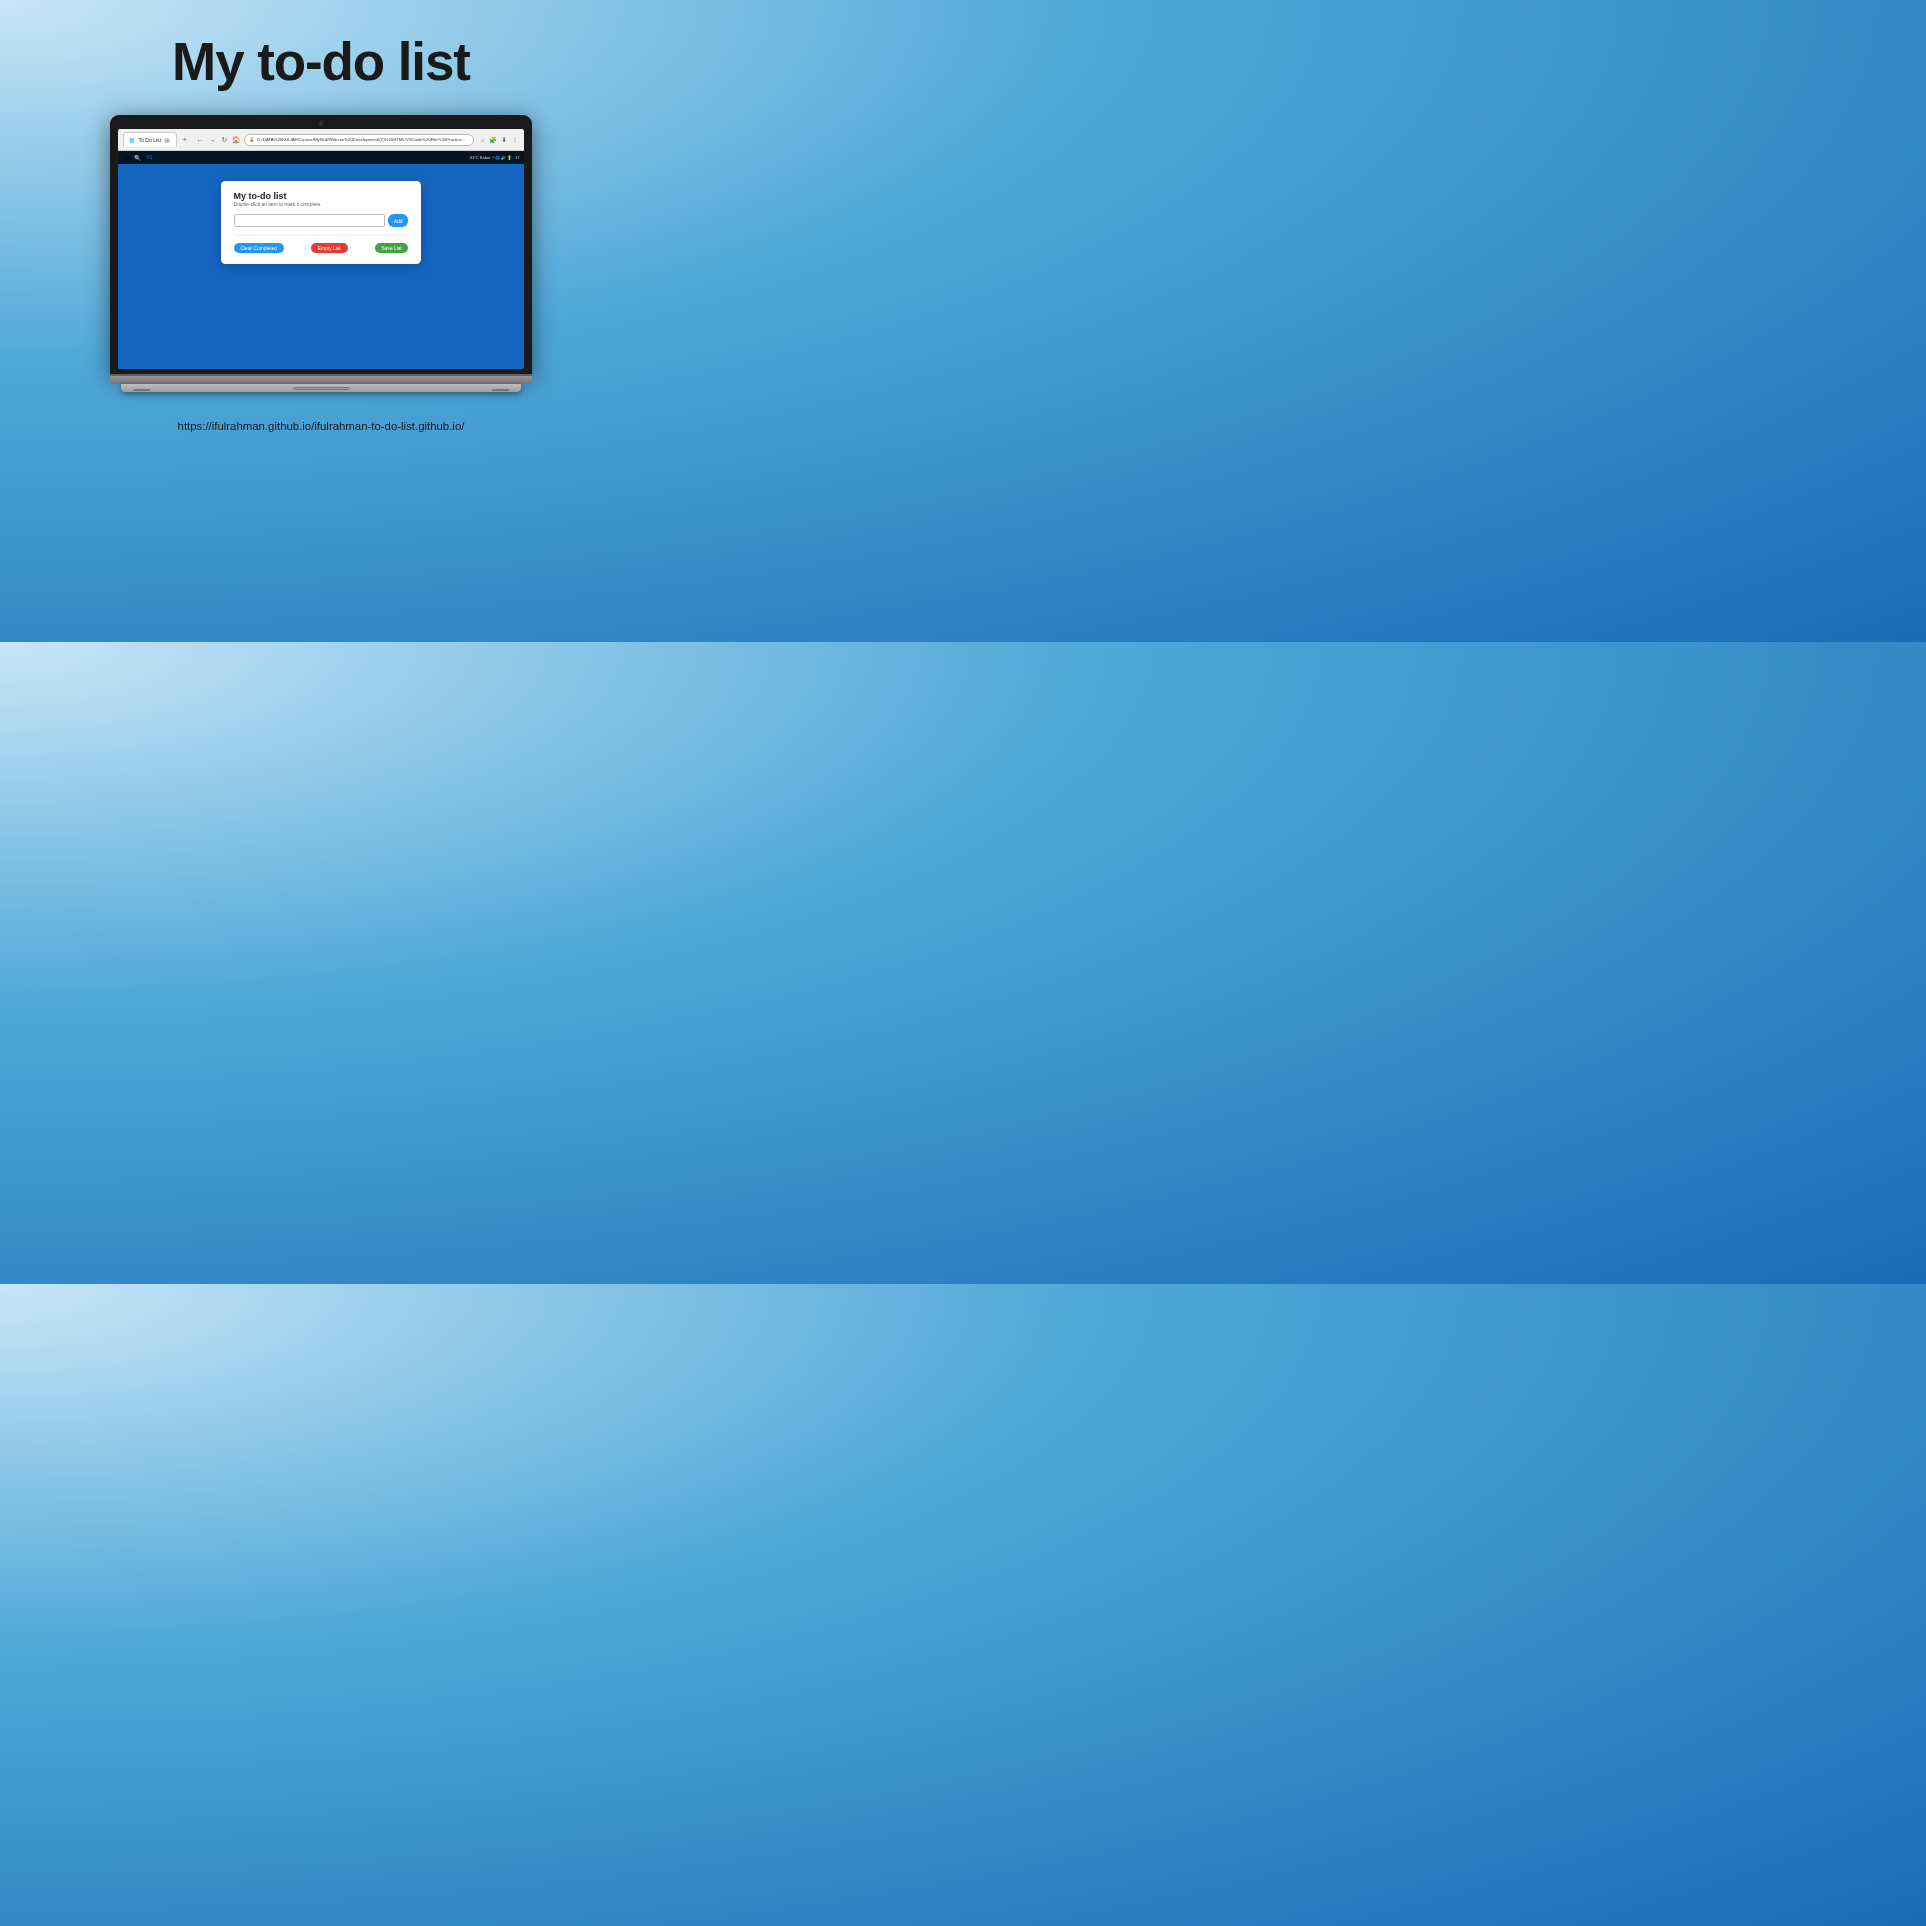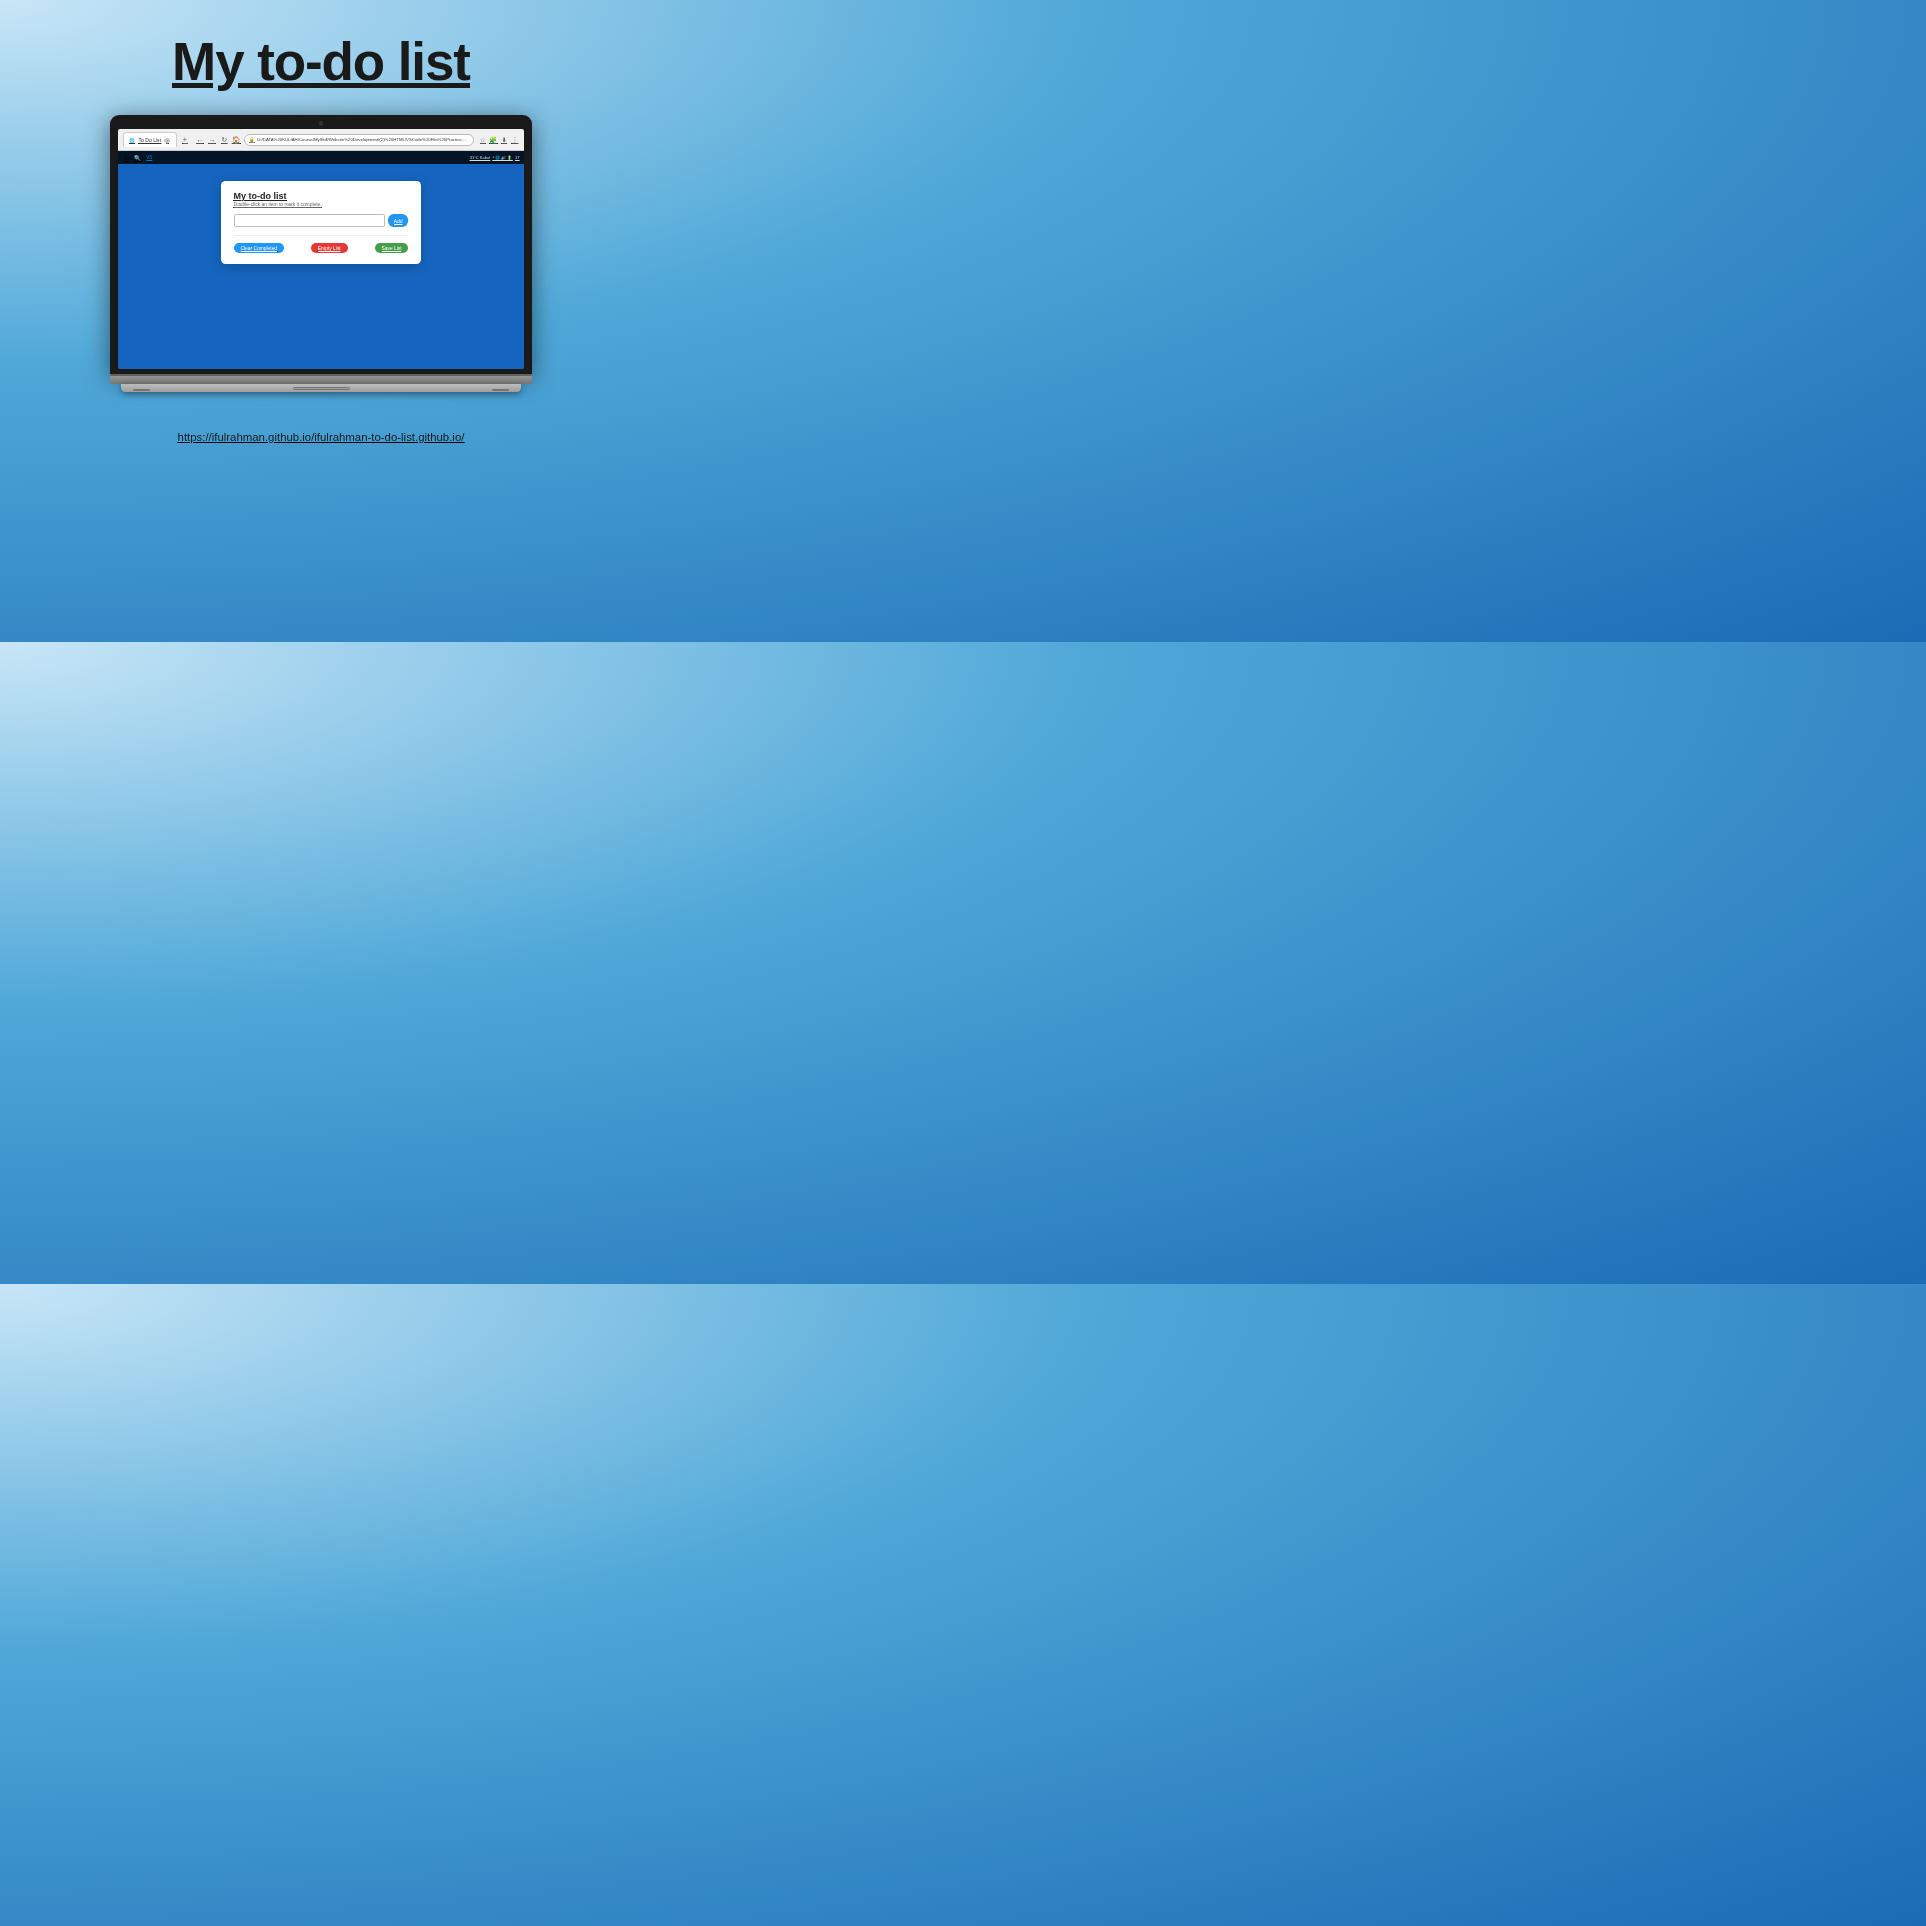--- a/index.html
+++ b/index.html
@@ -1,15 +1,15 @@
 <!DOCTYPE html>
 <html style="font-size:9px"><head>
   <meta charset="utf-8">
   <style>
-    * { box-sizing: border-box; margin: 0; padding: 0; text-decoration: underline; }
+    * { box-sizing: border-box; margin: 0; padding: 0; }
 
     body {
       width: 642px;
       height: 642px;
       background: radial-gradient(ellipse at top left, #c8e6f7 0%, #4fa8d8 40%, #1a6bb5 100%);
       display: flex;
       flex-direction: column;
       align-items: center;
       font-family: Arial, sans-serif;
       overflow: hidden;
@@ -348,21 +348,21 @@
 
     .weather-info {
       font-size: 4px;
       color: #ddd;
     }
 
     
     .footer-link {
       font-size: 11.4px;
       color: #1a1a1a;
-      margin-top: 39px;
+      margin-top: 28px;
       text-decoration: none;
     }
   </style>
 </head>
 <body>
 
 <h1 class="page-title">My to-do list</h1>
 
 <div class="laptop-wrapper">
 

